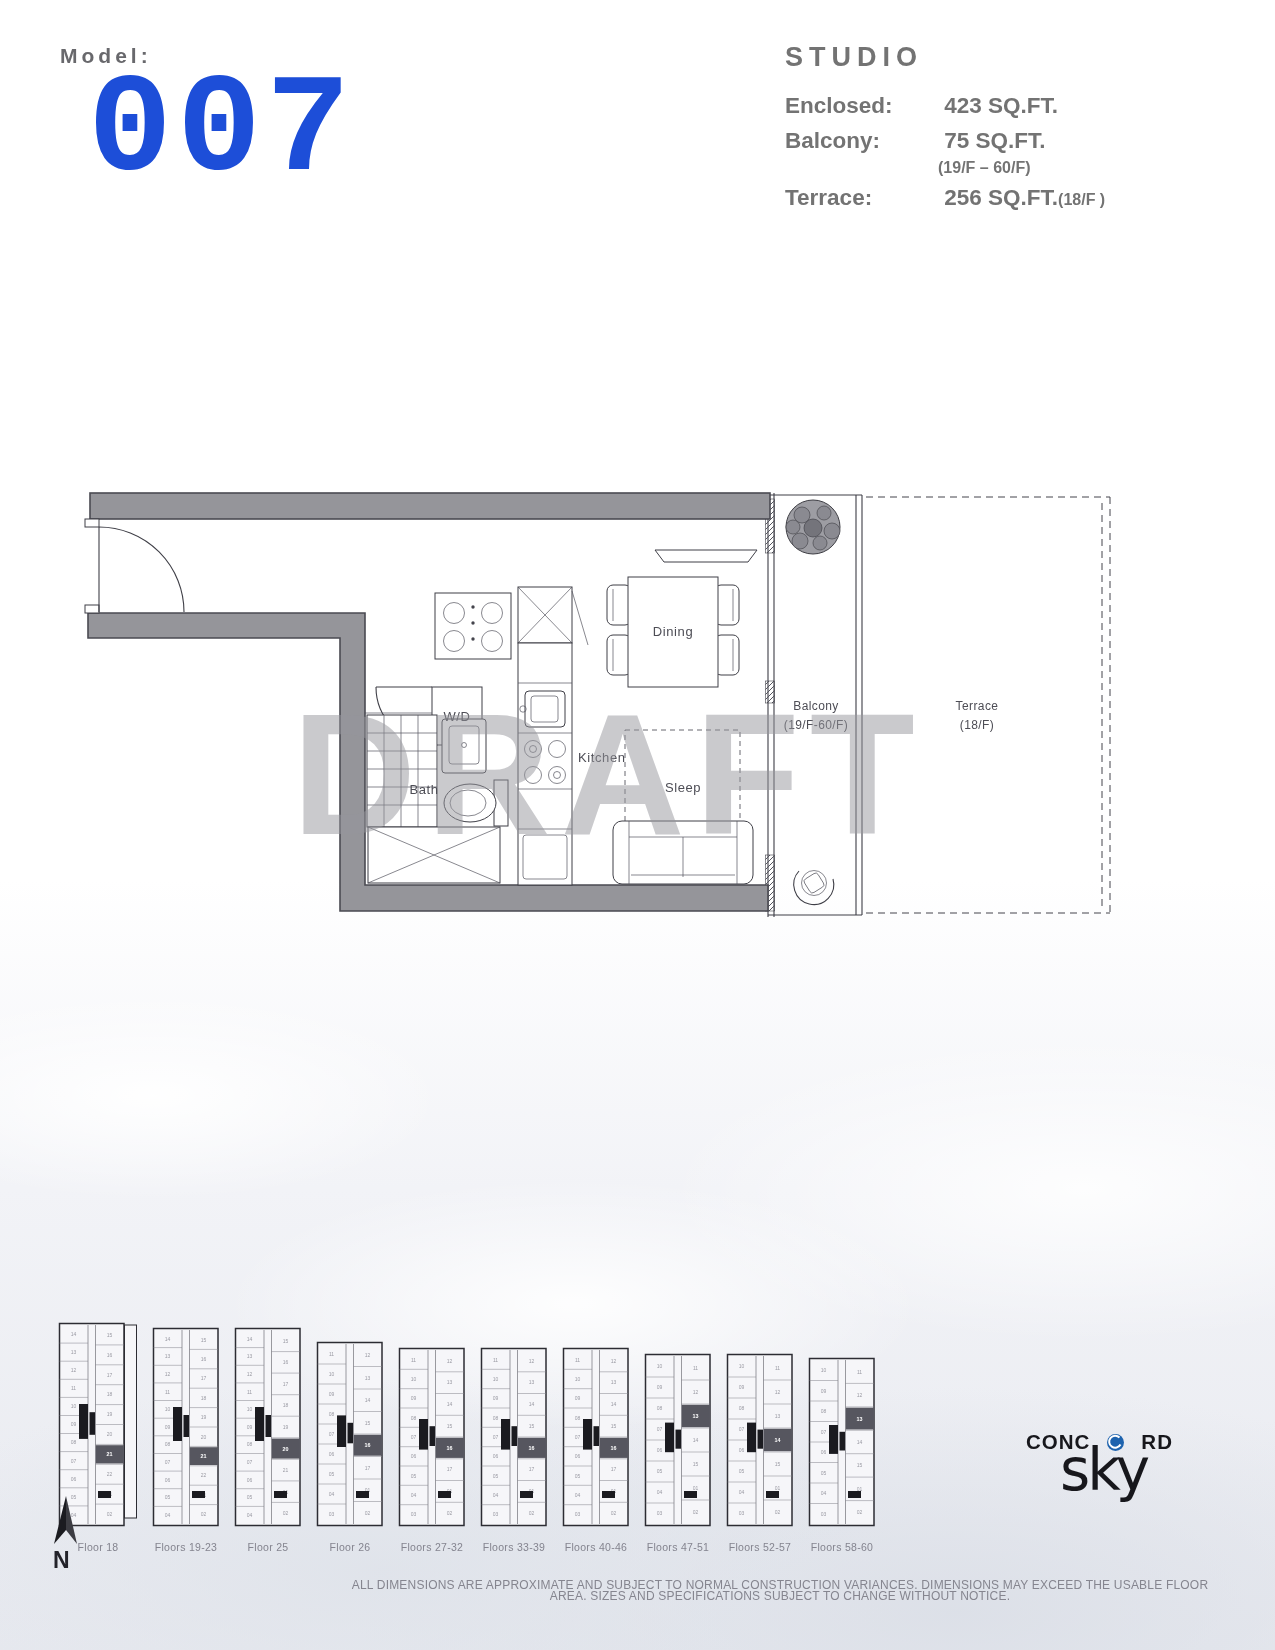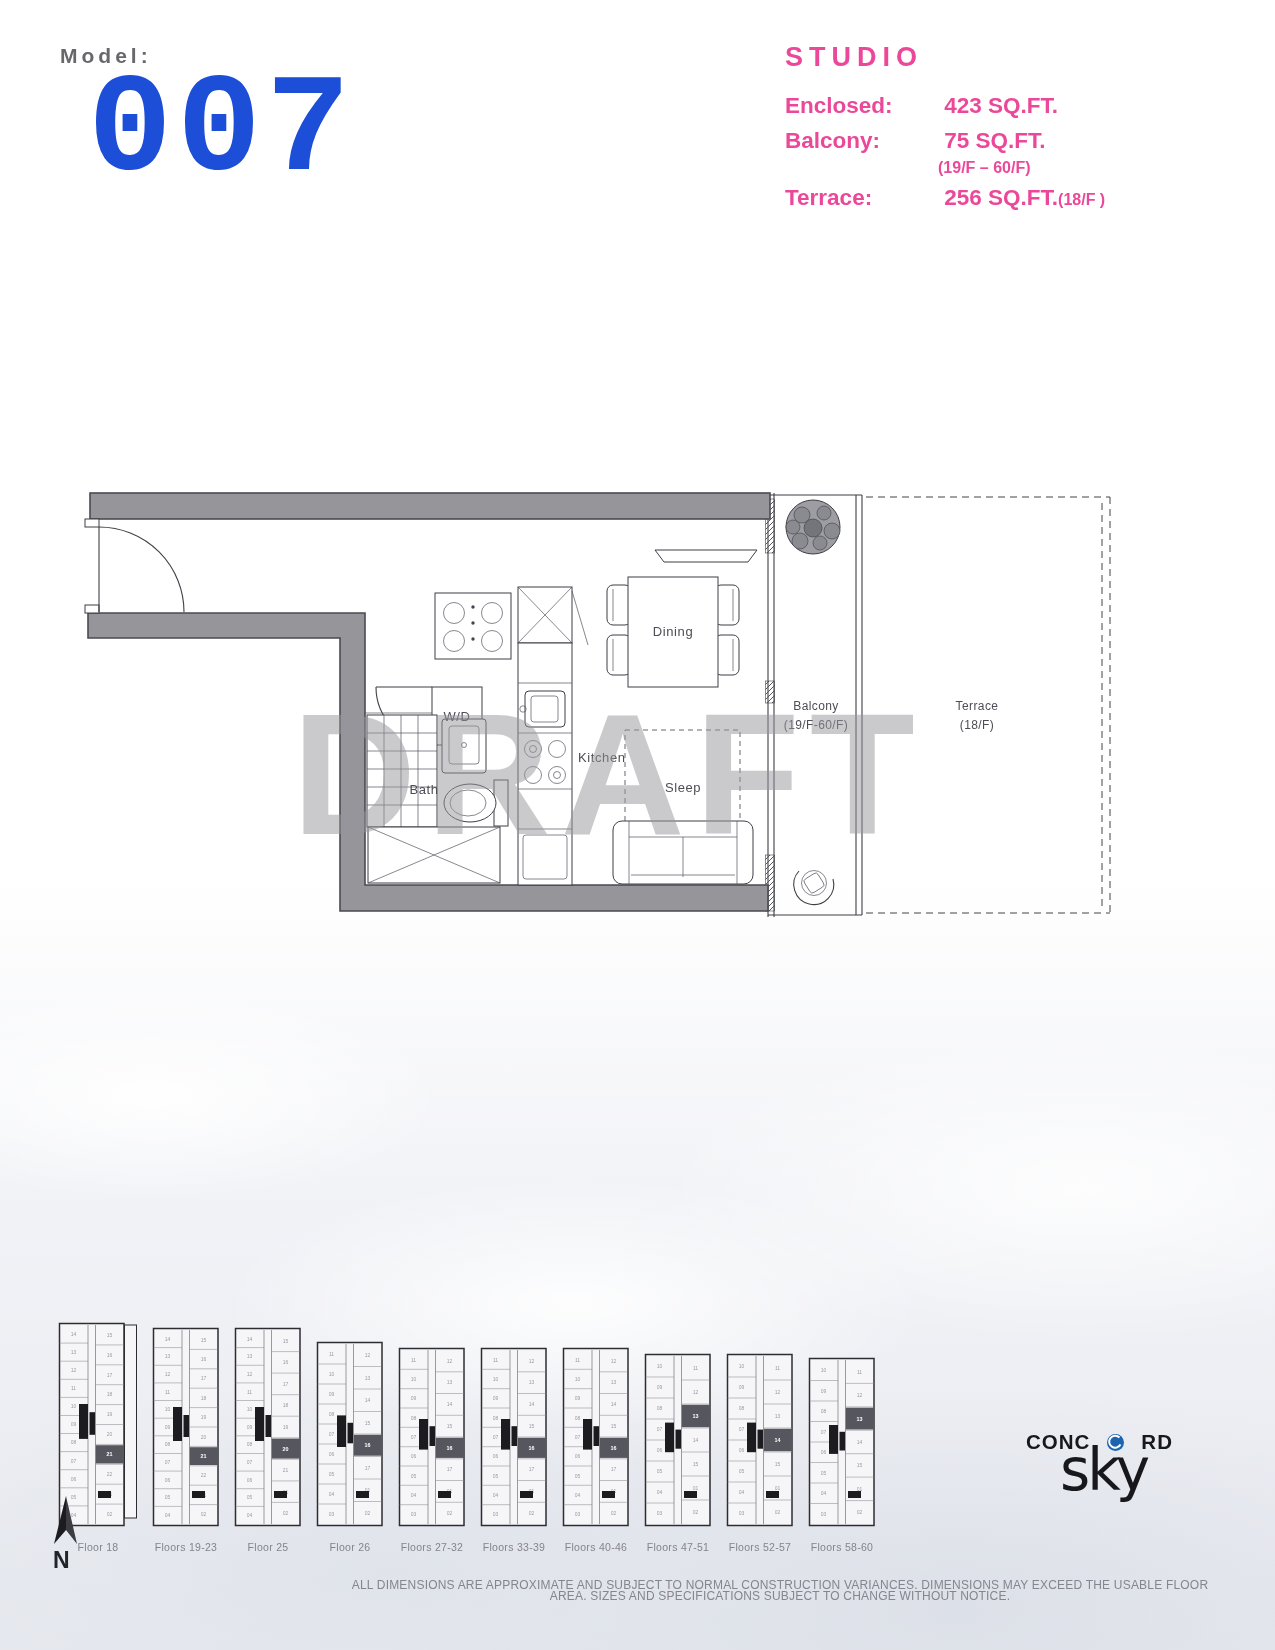--- a/index.html
+++ b/index.html
@@ -12,21 +12,21 @@
       radial-gradient(ellipse 500px 180px at 45% 55%, rgba(255,255,255,.9) 0%, rgba(255,255,255,0) 70%),
       radial-gradient(ellipse 600px 220px at 85% 40%, rgba(255,255,255,.85) 0%, rgba(255,255,255,0) 70%),
       radial-gradient(ellipse 700px 260px at 30% 90%, rgba(223,227,234,.9) 0%, rgba(223,227,234,0) 75%),
       radial-gradient(ellipse 800px 300px at 75% 95%, rgba(219,223,231,.9) 0%, rgba(219,223,231,0) 75%),
       linear-gradient(180deg, rgba(255,255,255,0) 0%, #f2f3f7 40%, #e7e9ef 100%);}
   
   .model-block{position:absolute;left:60px;top:44px;color:#68686c;}
   .model-label{font-size:21px;font-weight:bold;letter-spacing:4px;}
   .model-number{font-family:Liberation Mono, monospace;font-weight:bold;font-size:140px;
                 line-height:1;letter-spacing:5px;margin-top:-6px;color:#1d4ed8;margin-left:28px;}
-  .studio-block{position:absolute;left:785px;top:42px;color:#ec4899;}
+  .studio-block{position:absolute;left:785px;top:42px;color:#737373;}
   .studio-title{font-size:27px;font-weight:bold;letter-spacing:6px;margin-bottom:20px;}
   .spec-row{font-size:22.5px;font-weight:bold;margin-bottom:9px;white-space:nowrap;}
   .spec-label{display:inline-block;min-width:153px;}
   .spec-note{font-size:16px;font-weight:bold;margin:-4px 0 8px 153px;}
   .spec-note-inline{font-size:16px;font-weight:bold;}
   
   .plan-wrap{position:absolute;left:80px;top:485px;width:1040px;height:460px;}
   .wall{fill:#95959a;stroke:#4a4a52;stroke-width:1.6;}
   .ln{stroke:#3f3f47;stroke-width:1.1;fill:none;}
   .lnt{stroke:#55555e;stroke-width:.7;fill:none;}

